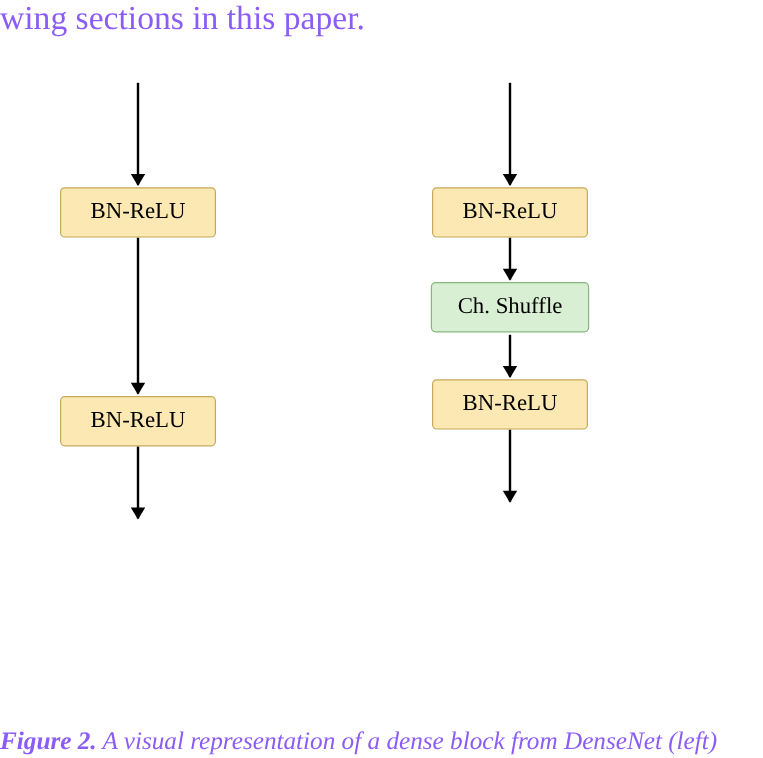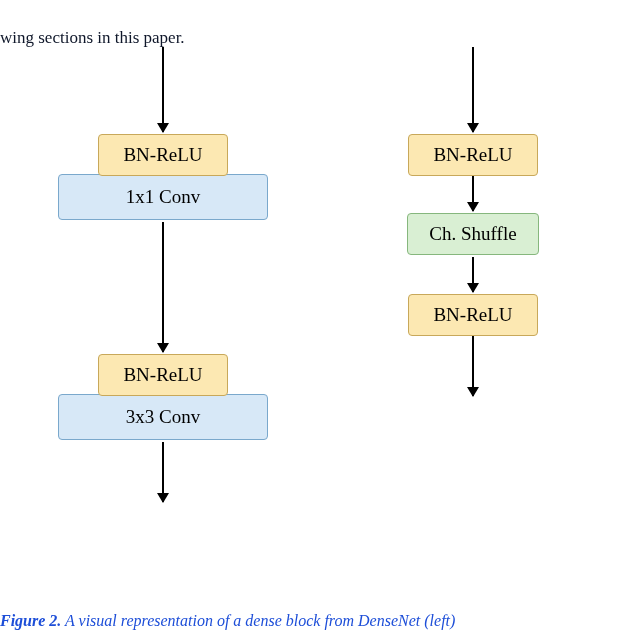--- a/index.html
+++ b/index.html
@@ -8,30 +8,29 @@
     font-family: "Times New Roman", serif;
     background: #fff;
     width: 636px;
     height: 632px;
     position: relative;
   }
   .top-text {
     position: absolute;
     top: 0;
     left: 0;
-    font-size: 17px;
-    color: #0f172a;
+    font-size: 28px;
+    color: #8b5cf6;
     padding-left: 0;
-    margin-top: 28px;
   }
   .columns {
     display: flex;
-    justify-content: center;
+    justify-content: flex-start;
     gap: 80px;
-    padding-top: 45px;
+    padding-top: 67px;
   }
   .col {
     display: flex;
     flex-direction: column;
     align-items: center;
     width: 230px;
   }
   .arrow {
     width: 2px;
     background: #000;
@@ -90,50 +89,48 @@
     background: #d9efd3;
     border-color: #86b77d;
     width: 132px;
     height: 42px;
   }
   .caption {
     position: absolute;
     bottom: 2px;
     left: 0;
     font-style: italic;
-    font-size: 16px;
-    color: #1d4ed8;
+    font-size: 21px;
+    color: #8b5cf6;
     white-space: nowrap;
     margin-top: 30px;
   }
   .caption .fignum {
     font-weight: bold;
     font-style: italic;
   }
 </style>
 </head>
 <body>
 
 <div class="top-text">wing sections in this paper.</div>
 
 <div class="columns">
 
   <div class="col">
     <div class="arrow arrow-long"></div>
 
     <div class="stack">
       <div class="box box-yellow">BN-ReLU</div>
-      <div class="box box-blue">1x1 Conv</div>
     </div>
 
     <div class="arrow arrow-gap"></div>
 
     <div class="stack">
       <div class="box box-yellow">BN-ReLU</div>
-      <div class="box box-blue">3x3 Conv</div>
     </div>
 
     <div class="arrow arrow-med"></div>
   </div>
 
   <div class="col">
     <div class="arrow arrow-long"></div>
 
     <div class="stack">
       <div class="box box-yellow">BN-ReLU</div>

